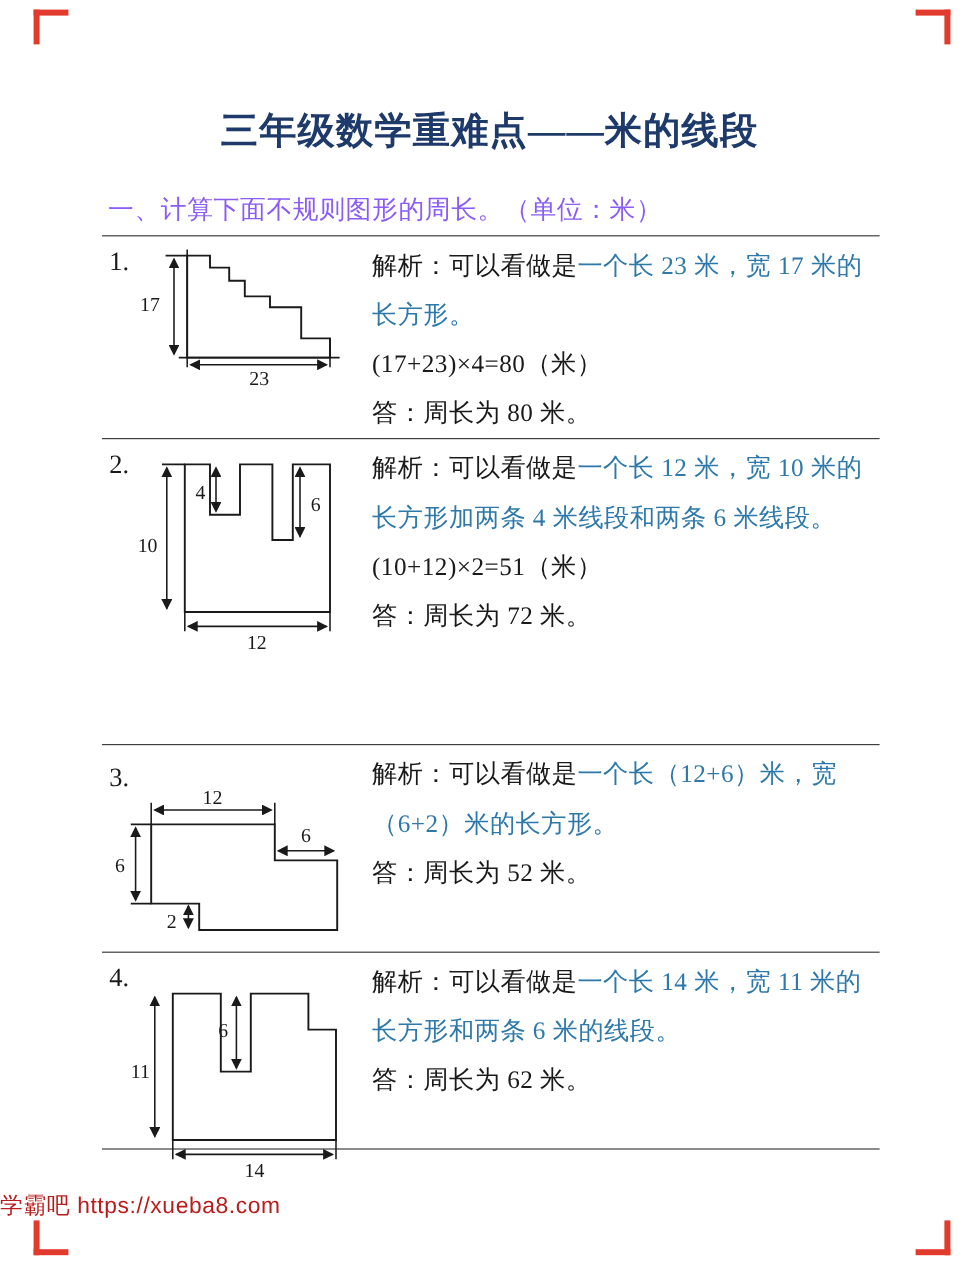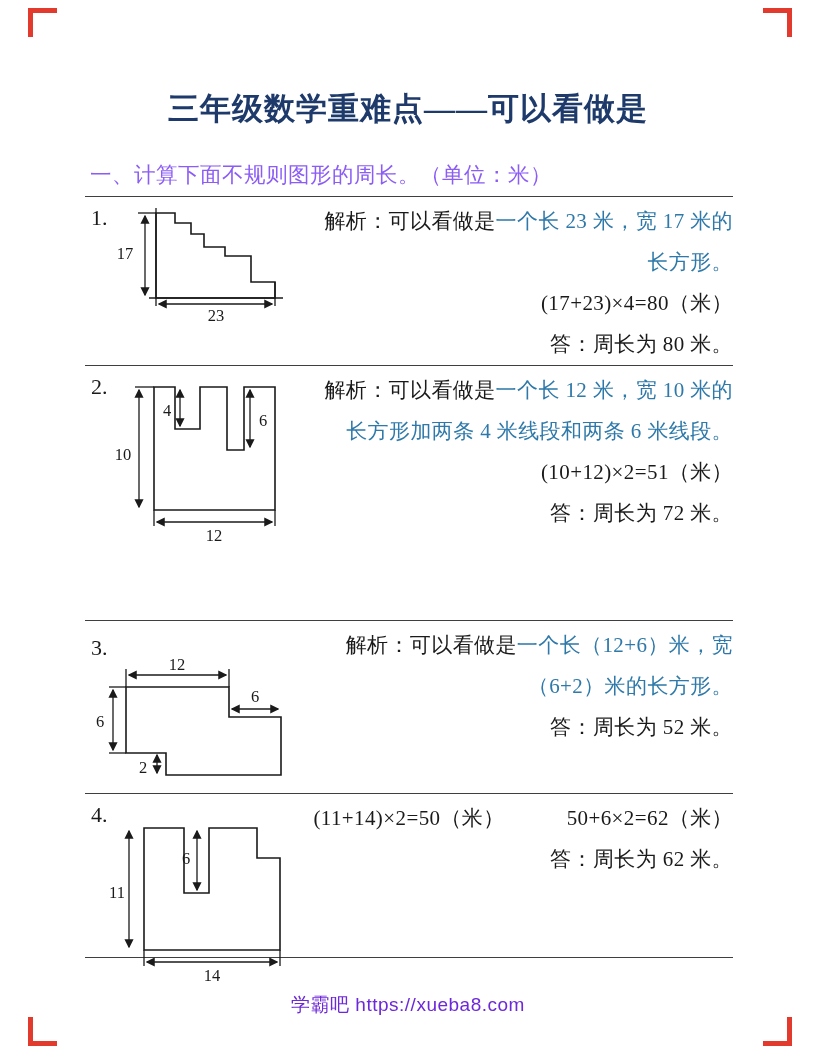--- a/index.html
+++ b/index.html
@@ -34,28 +34,28 @@
   .row-4{min-height:165px;}
   .fig-col{width:225px;position:relative;flex:none;}
   .num{position:absolute;left:6px;top:8px;font-size:22px;}
   .num3{top:14px;}
   .fig{position:absolute;}
   .fig1{left:26px;top:6px;}
   .fig2{left:24px;top:6px;}
   .fig3{left:6px;top:36px;}
   .fig4{left:24px;top:4px;}
   .txt-col{flex:1;font-size:21px;line-height:41px;padding-top:4px;letter-spacing:.4px;}
-  .txt-col p{margin:0;text-align:right;}
+  .txt-col p{margin:0;}
   .hl{color:#2e79a9;}
   .eq2{margin-left:62px;}
   svg text{font-size:16.5px;fill:#1a1a1a;letter-spacing:0;}
   .footer{
-    position:absolute;top:992px;left:0;right:0;text-align:center;
+    position:absolute;top:992px;left:0;right:0;text-align:left;
     font-family:"Liberation Sans","DejaVu Sans",sans-serif;
-    font-size:19px;color:#6d28d9;letter-spacing:.5px;
+    font-size:19px;color:#b91c1c;letter-spacing:.5px;
   }
   .defs-holder{position:absolute;width:0;height:0;overflow:hidden;}
   .shape{fill:none;stroke:#1a1a1a;stroke-width:1.6;}
   .dim{stroke:#1a1a1a;stroke-width:1.3;fill:none;}
 </style>
 </head>
 <body>
 
 <svg class="defs-holder" aria-hidden="true">
   <defs>
@@ -63,21 +63,21 @@
       <path d="M0,0 L10,5 L0,10 z" fill="#1a1a1a"></path>
     </marker>
   </defs>
 </svg>
 
 <div class="corner tl"></div>
 <div class="corner tr"></div>
 <div class="corner bl"></div>
 <div class="corner br"></div>
 
-<div class="title">三年级数学重难点——可以看做是</div>
+<div class="title">三年级数学重难点——米的线段</div>
 <div class="section-heading">一、计算下面不规则图形的周长。（单位：米）</div>
 
 <div class="problems">
 
   <div class="row row-1">
     <div class="fig-col">
       <span class="num">1.</span>
       <svg class="fig fig1" width="200" height="130" viewBox="0 0 200 130">
         <path class="shape" d="M45,10 H64 V20 H80 V31 H93 V44 H114 V53 H140 V79 H164 V95 H45 Z"></path>
         <line class="dim" x1="38" y1="95" x2="172" y2="95" stroke-width="1.6"></line>
@@ -156,20 +156,20 @@
         <text x="8" y="100" text-anchor="middle">11</text>
         <line class="dim" x1="88" y1="33" x2="88" y2="92" marker-start="url(#ah)" marker-end="url(#ah)"></line>
         <text x="77" y="66" text-anchor="middle">6</text>
         <line class="dim" x1="35" y1="152" x2="35" y2="168"></line>
         <line class="dim" x1="171" y1="152" x2="171" y2="168"></line>
         <line class="dim" x1="38" y1="164" x2="168" y2="164" marker-start="url(#ah)" marker-end="url(#ah)"></line>
         <text x="103" y="183" text-anchor="middle">14</text>
       </svg>
     </div>
     <div class="txt-col">
-      <p><span>(11+14)×2=50（米）</span><span class="eq2">50+6×2=62（米）</span></p>
+      <p><span>解析：可以看做是</span><span class="hl">一个长 14 米，宽 11 米的长方形和两条 6 米的线段。</span></p>
       <p>答：周长为 62 米。</p>
     </div>
   </div>
 
 </div>
 
 <div class="footer">学霸吧 https://xueba8.com</div>
 
 </body></html>

